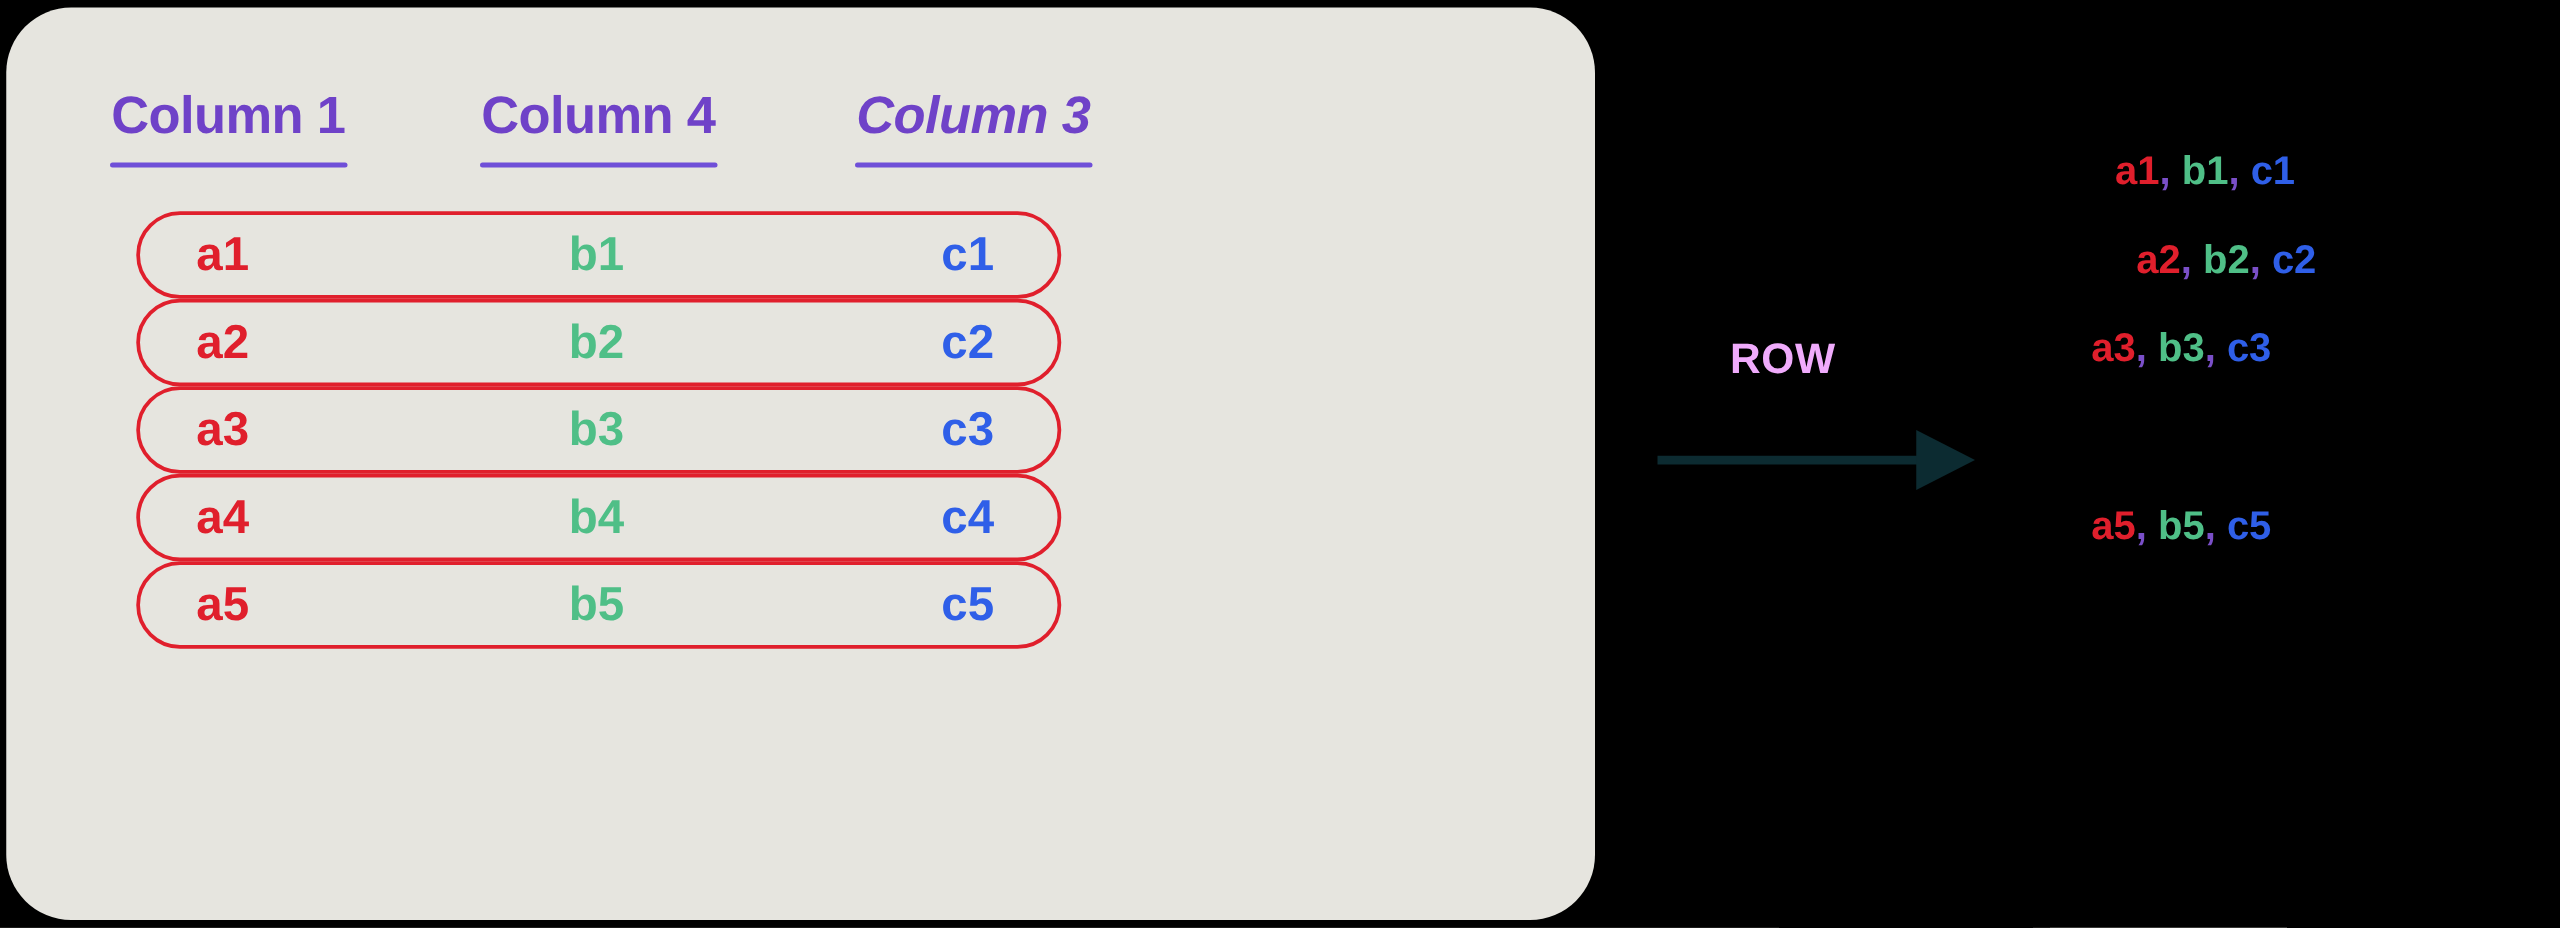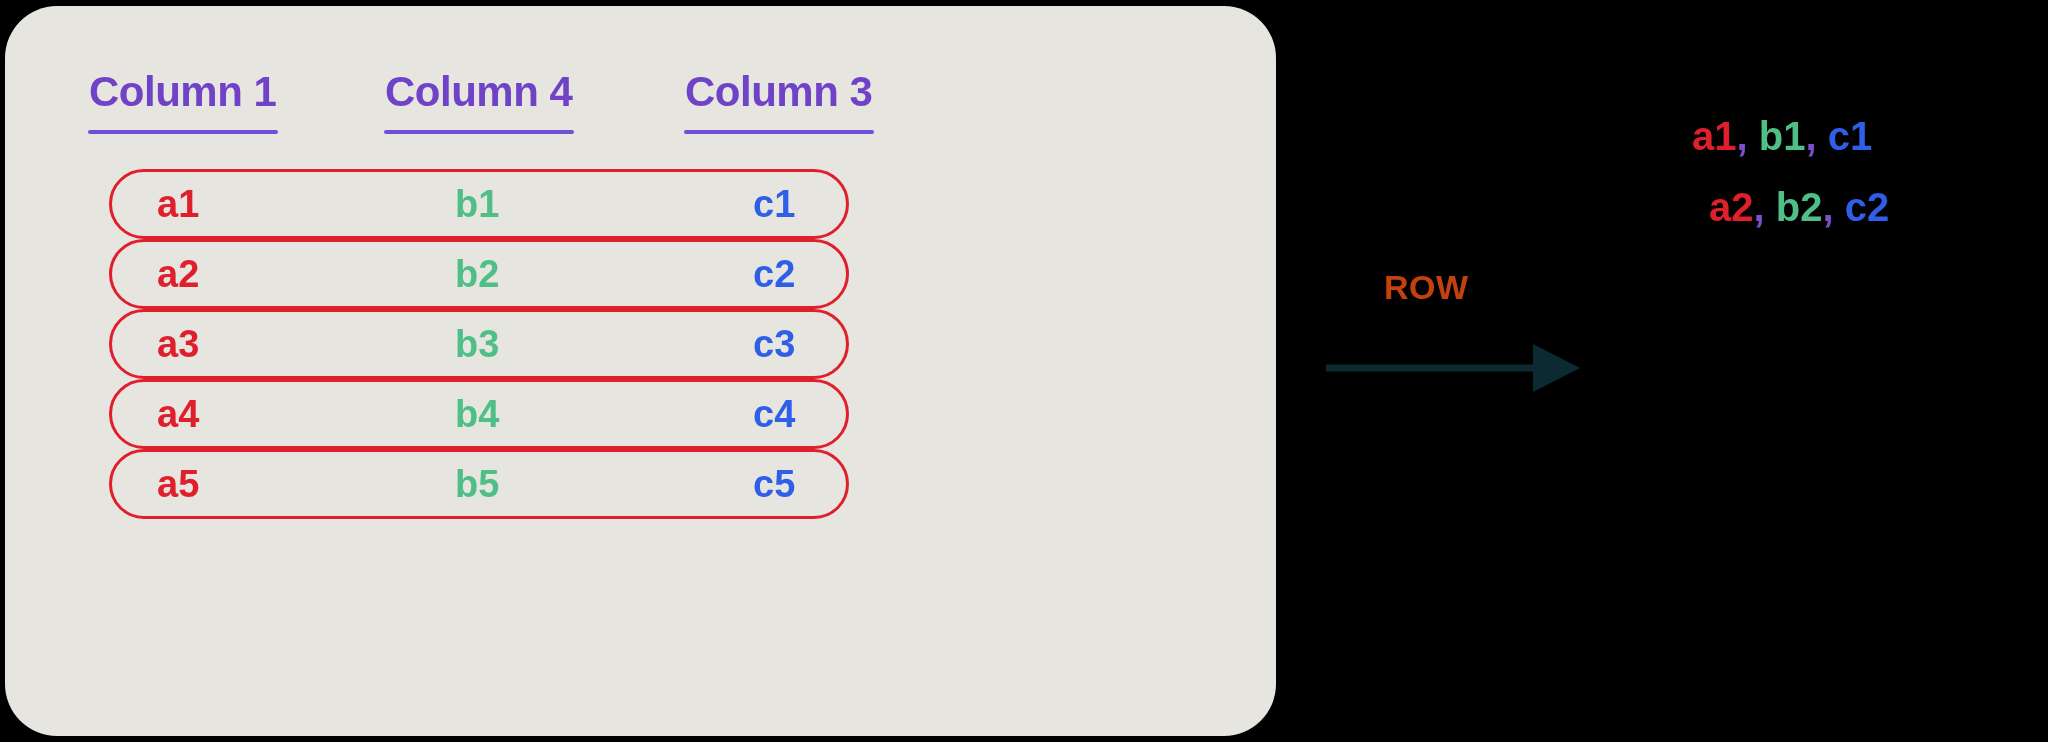--- a/index.html
+++ b/index.html
@@ -38,21 +38,21 @@
   .col-head {
     position: absolute;
     font-size: 42px;
     font-weight: bold;
     color: #6f42c8;
     letter-spacing: -0.5px;
     white-space: nowrap;
   }
   .col-head-1 { left: 84px;  top: 62px; }
   .col-head-2 { left: 380px; top: 62px; }
-  .col-head-3 { left: 680px; top: 62px; }
+  .col-head-3 { left: 680px; top: 62px; font-style: italic; }
 
   .col-rule {
     position: absolute;
     height: 4px;
     background: #6f4fd8;
     border-radius: 2px;
   }
   .col-rule-1 { left: 83px;  top: 124px; width: 190px; }
   .col-rule-2 { left: 379px; top: 124px; width: 190px; }
   .col-rule-3 { left: 679px; top: 124px; width: 190px; }
@@ -98,40 +98,40 @@
     top: 260px;
     width: 270px;
     height: 150px;
   }
   #row-label {
     position: absolute;
     left: 64px;
     top: 8px;
     font-size: 34px;
     font-weight: bold;
-    color: #c2410c;
+    color: #f0abfc;
     letter-spacing: 0.5px;
   }
   #arrow-svg {
     position: absolute;
     left: 0;
     top: 78px;
   }
 
   
   #output-list {
     position: absolute;
     left: 1640px;
     top: 112px;
     width: 400px;
     height: 400px;
   }
   .out-row {
     position: absolute;
-    font-size: 40px;
+    font-size: 32px;
     font-weight: bold;
     white-space: nowrap;
     line-height: 48px;
   }
   .out-row-0 { top: 0px;   left: 52px; }
   .out-row-1 { top: 71px;  left: 37px; margin-left: 32px; }
   .out-row-2 { top: 142px; left: 33px; }
   .out-row-3 { top: 213px; left: 33px; }
   .out-row-4 { top: 284px; left: 33px; }
 
@@ -191,18 +191,20 @@
       <polygon points="213,6 260,30 213,54" fill="#0c2b31"></polygon>
     </svg>
   </div>
 
   <div id="output-list">
 
     <div class="out-row out-row-0"><span class="tok-a">a1</span><span class="tok-sep">,</span>&nbsp;<span class="tok-b">b1</span><span class="tok-sep">,</span>&nbsp;<span class="tok-c">c1</span></div>
 
     <div class="out-row out-row-1"><span class="tok-a">a2</span><span class="tok-sep">,</span>&nbsp;<span class="tok-b">b2</span><span class="tok-sep">,</span>&nbsp;<span class="tok-c">c2</span></div>
 
-
-
+    <div class="out-row out-row-2"><span class="tok-a">a3</span><span class="tok-sep">,</span>&nbsp;<span class="tok-b">b3</span><span class="tok-sep">,</span>&nbsp;<span class="tok-c">c3</span></div>
+
+
+    <div class="out-row out-row-4"><span class="tok-a">a5</span><span class="tok-sep">,</span>&nbsp;<span class="tok-b">b5</span><span class="tok-sep">,</span>&nbsp;<span class="tok-c">c5</span></div>
 
   </div>
 
 </div>
 
 </body></html>

